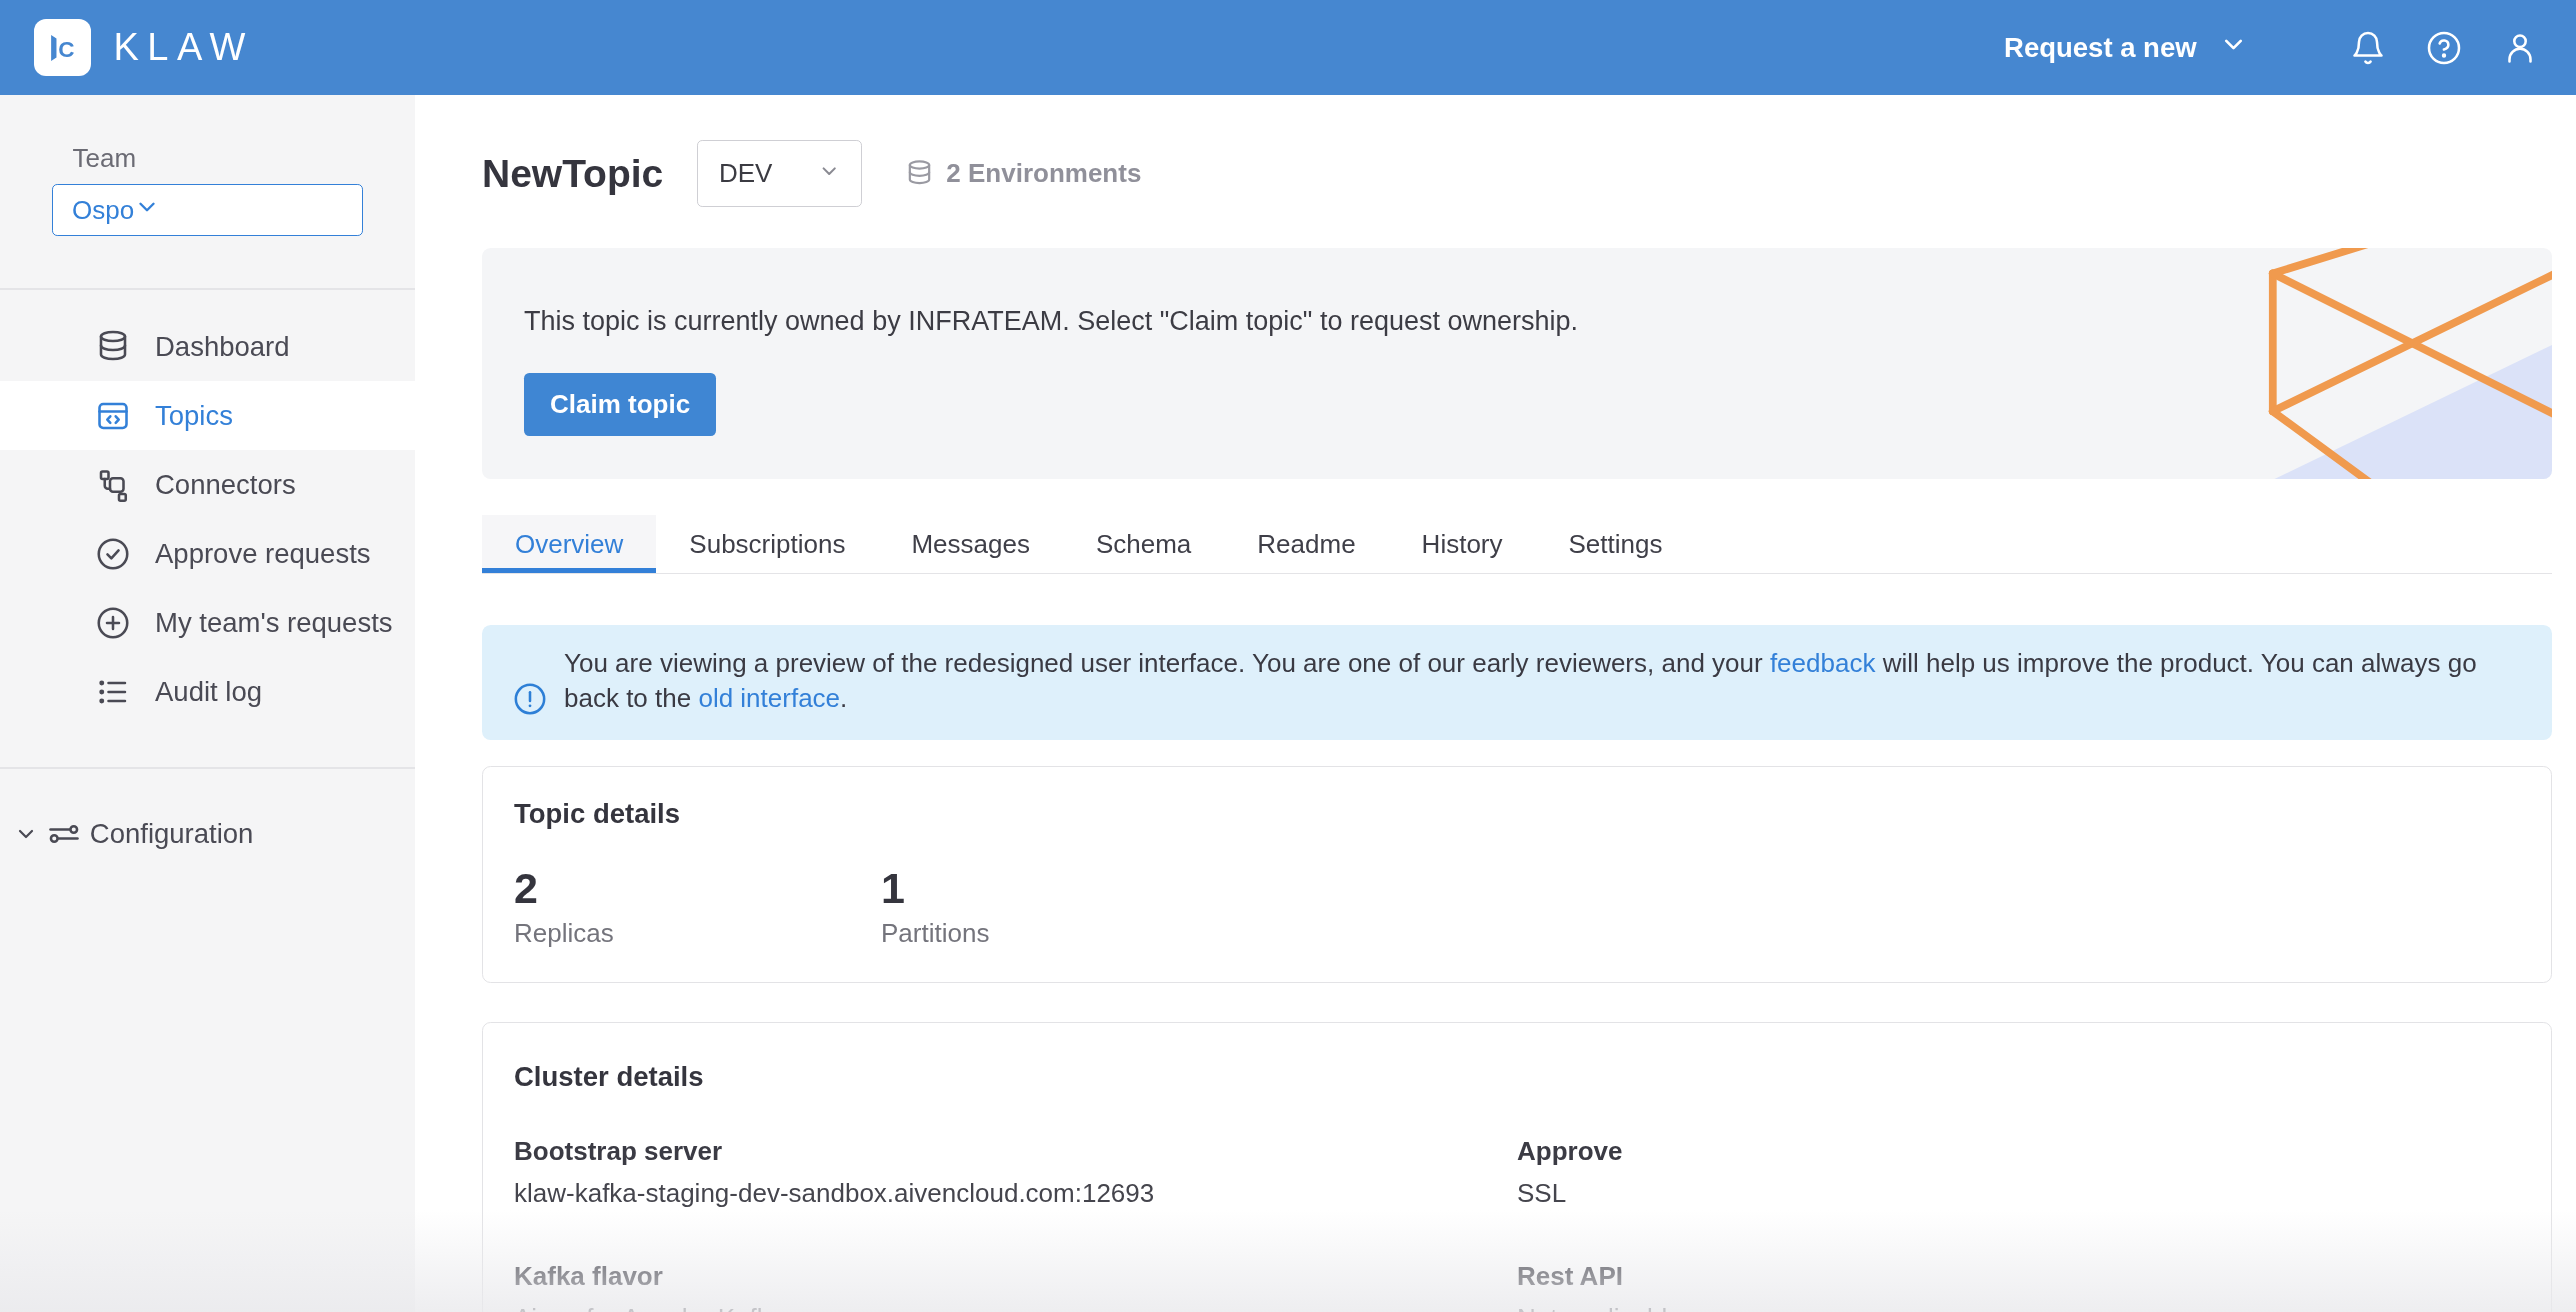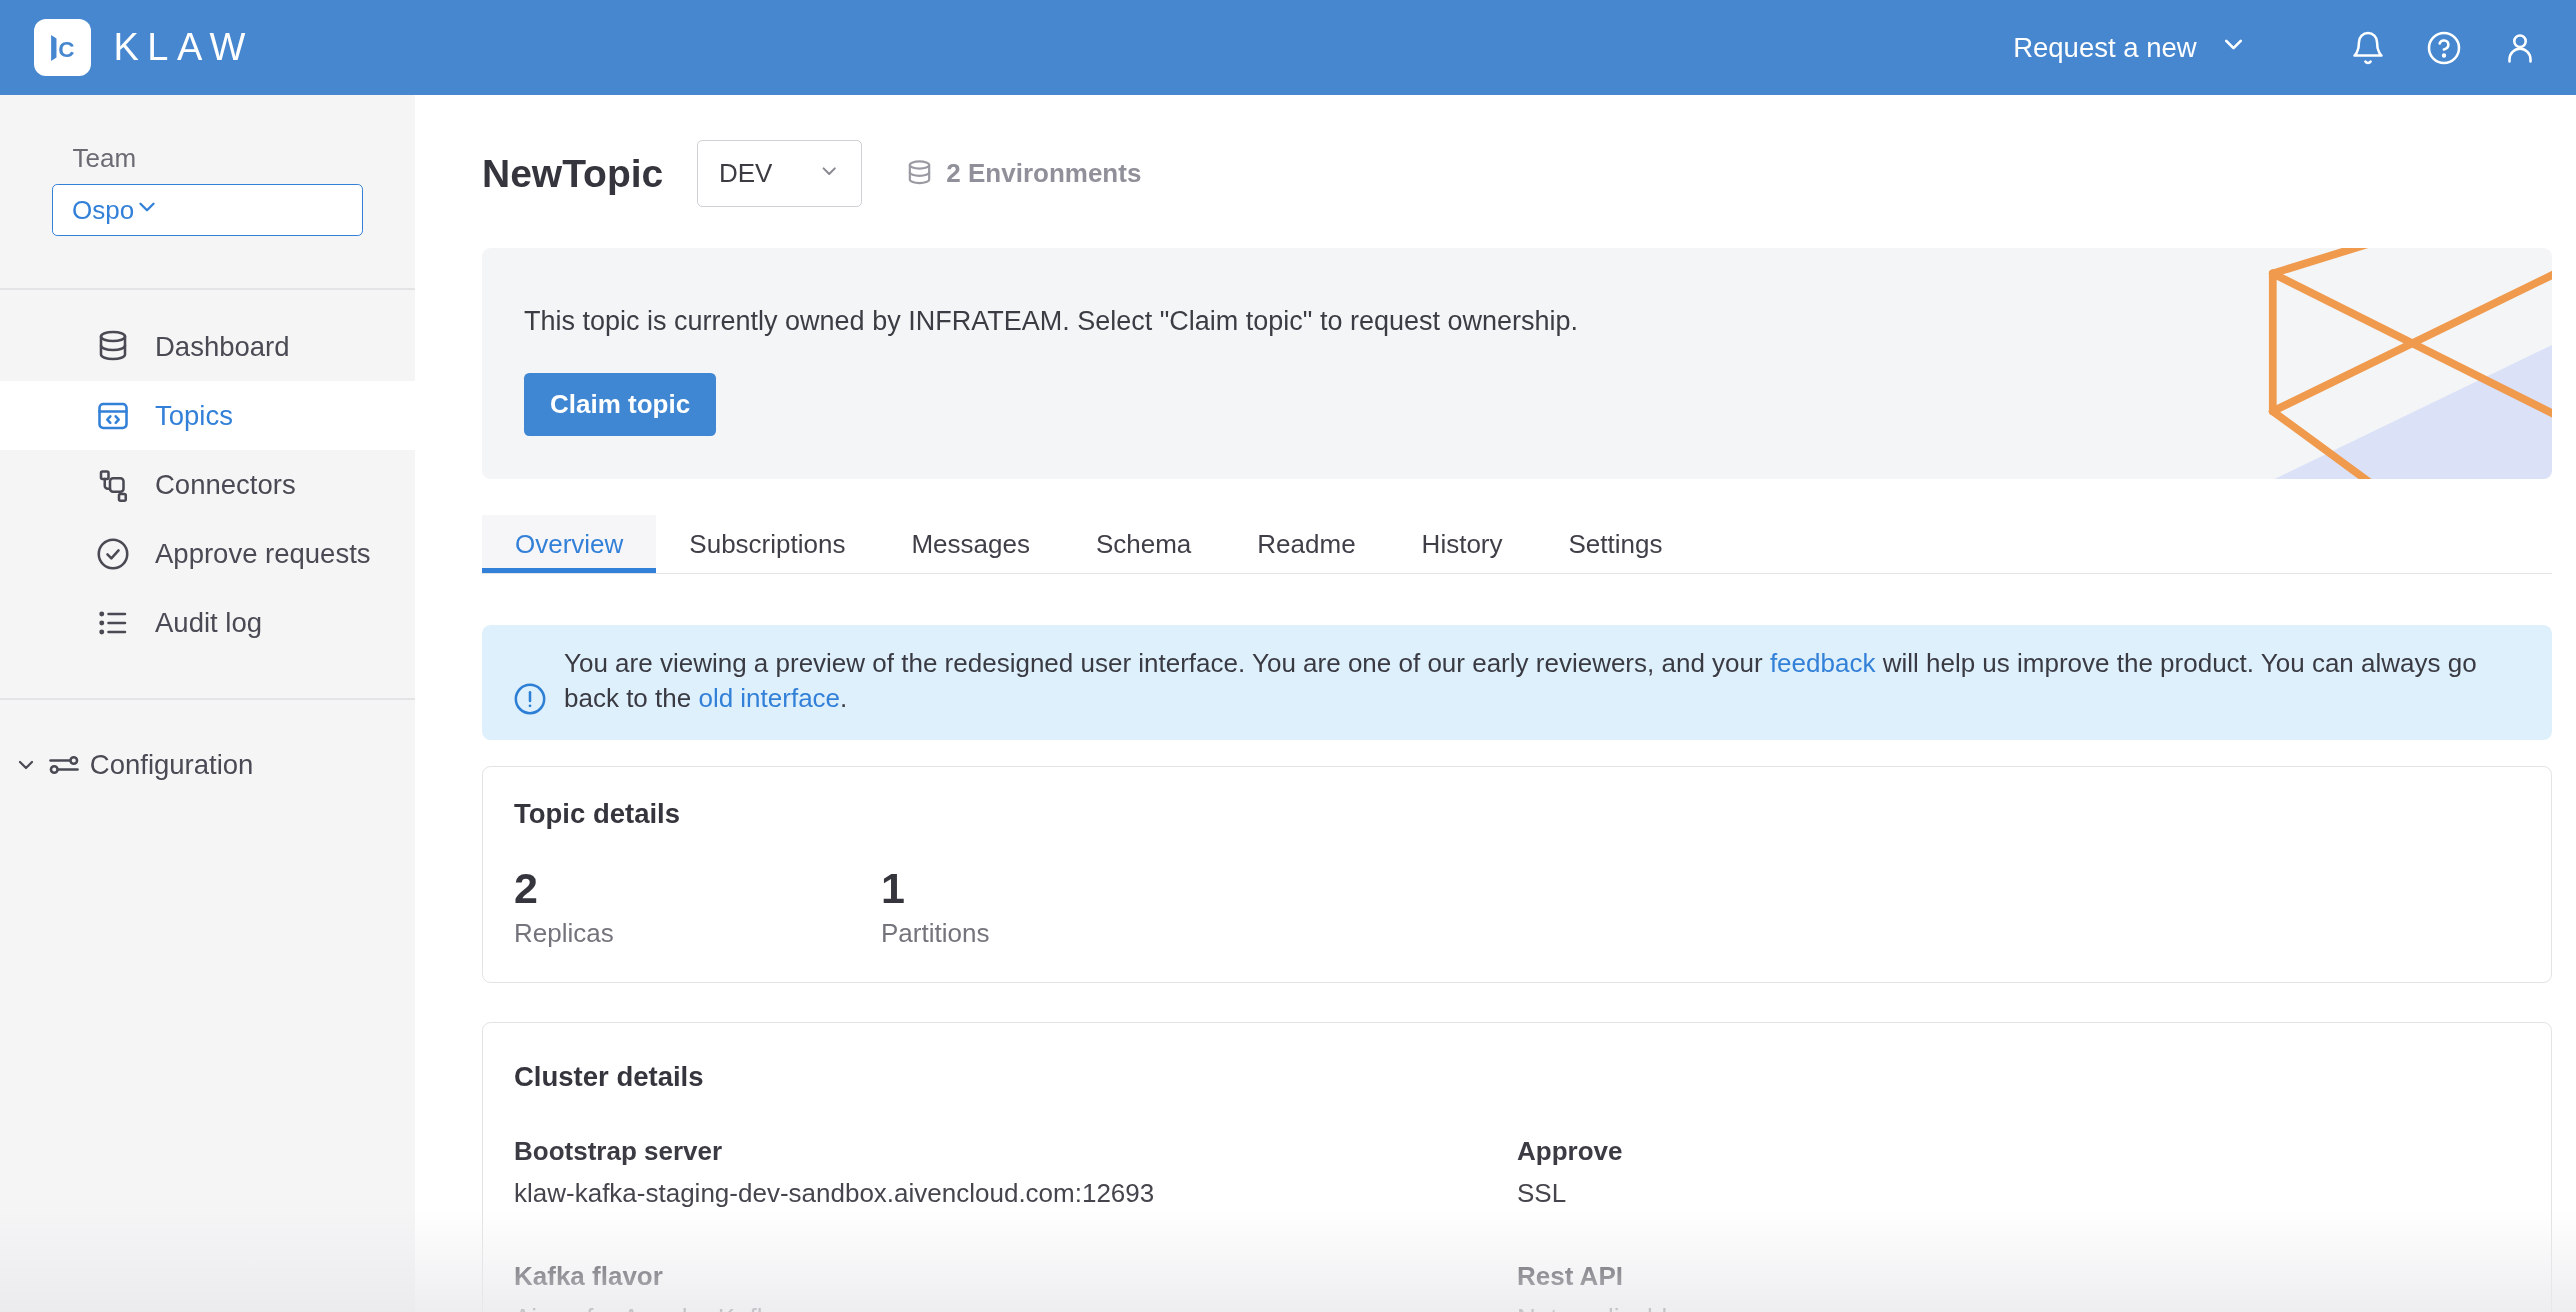--- a/index.html
+++ b/index.html
@@ -19,21 +19,21 @@
   
   .topbar{
     height:95px;flex:0 0 95px;background:var(--brand);display:flex;align-items:center;
     padding:0 38px 0 34px;color:#fff;
   }
   .logo{display:flex;align-items:center;gap:22.4px;cursor:pointer;}
   .logo-mark{width:57px;height:57px;background:#fff;border-radius:12px;display:flex;align-items:center;justify-content:center;}
   .logo-text{font-size:38px;font-weight:500;letter-spacing:8.6px;color:#fff;}
   .topbar-right{margin-left:auto;display:flex;align-items:center;gap:40px;}
   .request-new{
-    background:none;border:none;color:#fff;font-family:inherit;font-size:27.5px;font-weight:400;
+    background:none;border:none;color:#fff;font-family:inherit;font-size:27.5px;font-weight:700;
     display:flex;align-items:center;gap:22.4px;cursor:pointer;margin-right:62px;
   }
   .icon-btn{background:none;border:none;color:#fff;cursor:pointer;display:flex;align-items:center;}
   .icon-btn svg{display:block;}
   
   .shell{flex:1;display:flex;min-height:0;}
   .sidebar{width:415px;flex:0 0 415px;background:var(--sidebar-bg);padding-top:48px;}
   .team-block{padding:0 52px;}
   .team-label{display:block;font-size:26px;color:#6b6b74;margin-left:20.6px;}
   .team-select{
@@ -220,20 +220,30 @@
             <svg width="36" height="36" viewBox="0 0 24 24" fill="none" stroke="currentColor" stroke-width="1.7" stroke-linecap="round" stroke-linejoin="round">
                 <circle cx="12" cy="12" r="9.5"></circle>
                 <polyline points="8.3 12.3 10.9 14.9 15.7 9.6"></polyline>
               </svg>
           </span>
           <span class="nav-label">Approve requests</span>
         </a>
         <a class="nav-item">
           <span class="nav-icon">
             <svg width="36" height="36" viewBox="0 0 24 24" fill="none" stroke="currentColor" stroke-width="1.7" stroke-linecap="round" stroke-linejoin="round">
+                <circle cx="12" cy="12" r="9.5"></circle>
+                <line x1="12" y1="8" x2="12" y2="16"></line>
+                <line x1="8" y1="12" x2="16" y2="12"></line>
+              </svg>
+          </span>
+          <span class="nav-label">My team's requests</span>
+        </a>
+        <a class="nav-item">
+          <span class="nav-icon">
+            <svg width="36" height="36" viewBox="0 0 24 24" fill="none" stroke="currentColor" stroke-width="1.7" stroke-linecap="round" stroke-linejoin="round">
                 <line x1="9" y1="6" x2="20" y2="6"></line>
                 <line x1="9" y1="12" x2="20" y2="12"></line>
                 <line x1="9" y1="18" x2="20" y2="18"></line>
                 <circle cx="4.5" cy="6" r="0.8" fill="currentColor"></circle>
                 <circle cx="4.5" cy="12" r="0.8" fill="currentColor"></circle>
                 <circle cx="4.5" cy="18" r="0.8" fill="currentColor"></circle>
               </svg>
           </span>
           <span class="nav-label">Audit log</span>
         </a>

